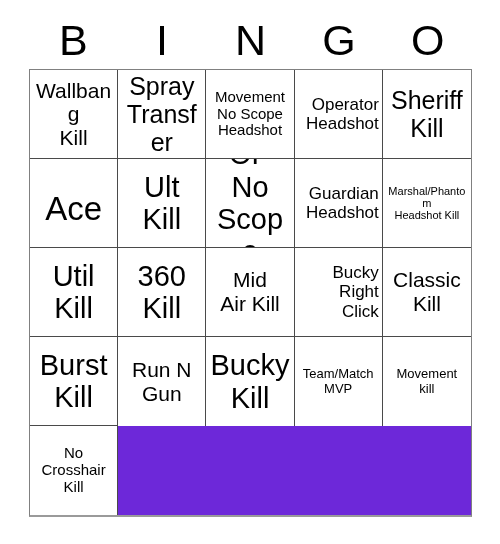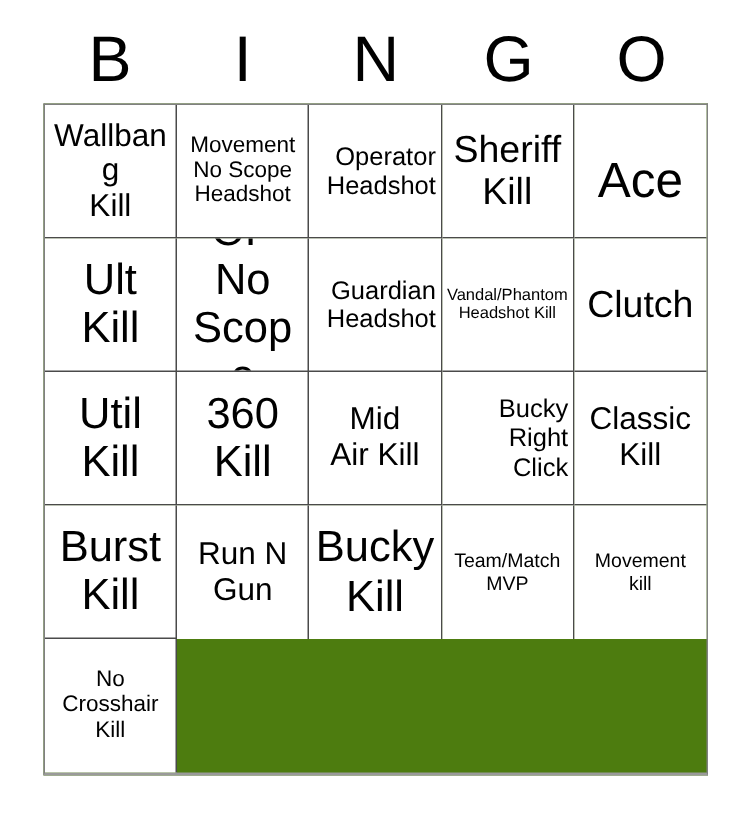--- a/index.html
+++ b/index.html
@@ -42,21 +42,21 @@
   
   .grid {
     display: grid;
     grid-template-columns: repeat(5, 1fr);
     grid-template-rows: repeat(5, 89px);
     border-top: 1px solid #808080;
     border-left: 1px solid #808080;
     border-right: 1px solid #808080;
     border-bottom: 2px solid #9a9a9a;
     box-sizing: content-box;
-    background: #4d7c0f;
+    background: #6d28d9;
   }
   .cell {
     border-right: 1px solid #4a4a4a;
     border-bottom: 1px solid #4a4a4a;
     box-sizing: border-box;
     display: flex;
     align-items: center;
     justify-content: center;
     text-align: center;
     padding: 2px 3px;
@@ -99,20 +99,24 @@
     <div class="header-cell">N</div>
     <div class="header-cell">G</div>
     <div class="header-cell">O</div>
   </div>
 
   <div class="grid" id="bingo-grid">
       <div class="cell fs-md">
         <span class="cell-text">Wallbang
 Kill</span>
       </div>
+      <div class="cell fs-lg">
+        <span class="cell-text">Spray
+Transfer</span>
+      </div>
       <div class="cell fs-xs">
         <span class="cell-text">Movement
 No Scope
 Headshot</span>
       </div>
       <div class="cell fs-sm">
         <span class="cell-text">Operator
 Headshot</span>
       </div>
       <div class="cell fs-lg">
@@ -128,25 +132,22 @@
       </div>
       <div class="cell fs-xl">
         <span class="cell-text">OP No
 Scope</span>
       </div>
       <div class="cell fs-sm">
         <span class="cell-text">Guardian
 Headshot</span>
       </div>
       <div class="cell fs-tiny">
-        <span class="cell-text">Vandal/Phantom
+        <span class="cell-text">Marshal/Phantom
 Headshot Kill</span>
-      </div>
-      <div class="cell fs-lg">
-        <span class="cell-text">Clutch</span>
       </div>
       <div class="cell fs-xl">
         <span class="cell-text">Util
 Kill</span>
       </div>
       <div class="cell fs-xl">
         <span class="cell-text">360
 Kill</span>
       </div>
       <div class="cell fs-md">

